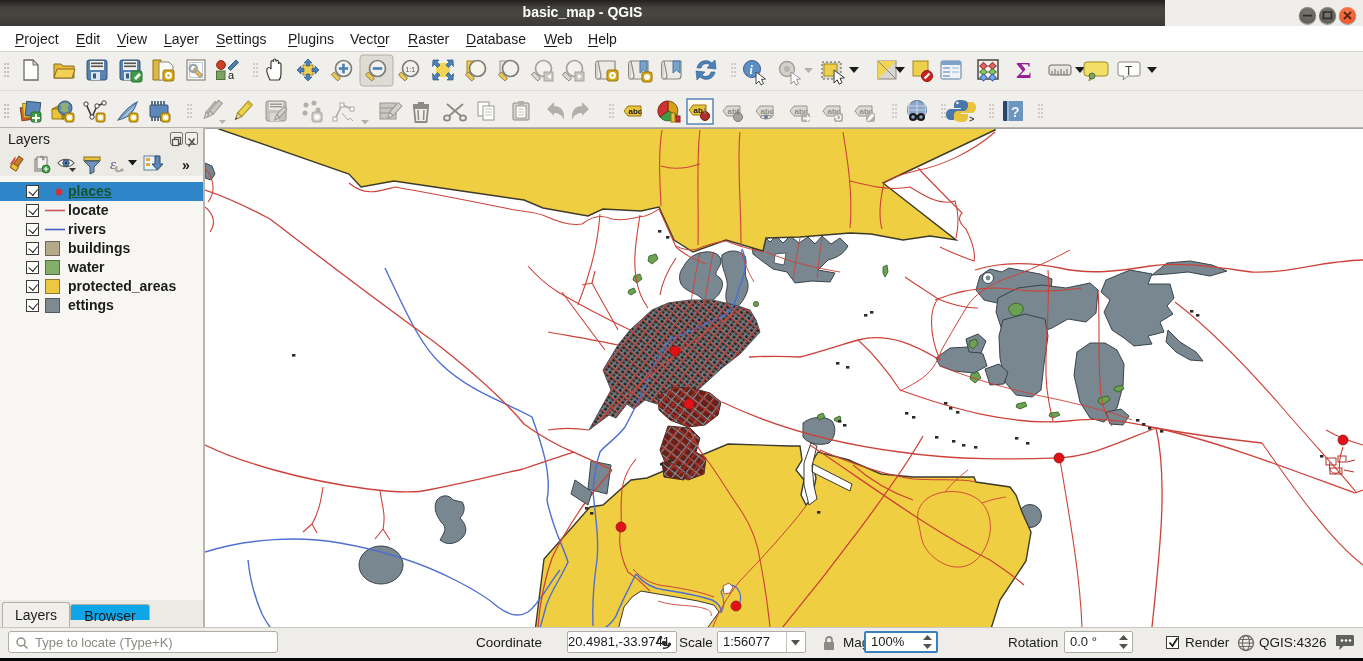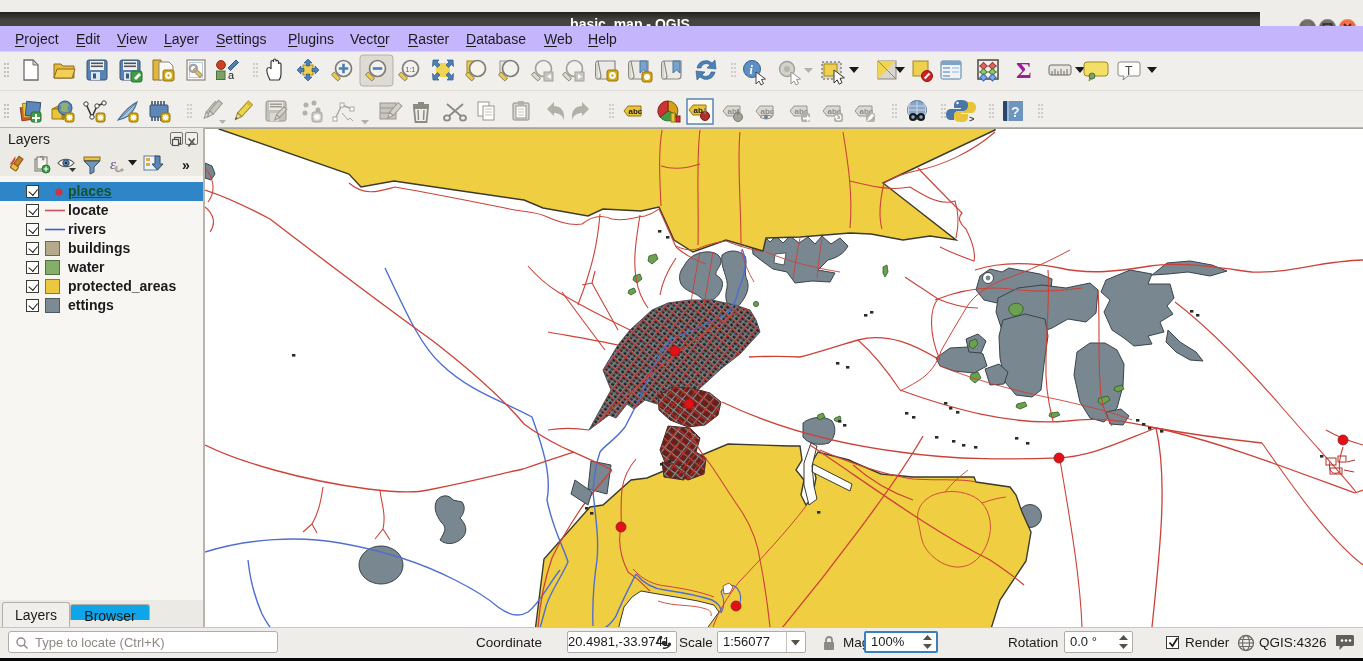--- a/index.html
+++ b/index.html
@@ -1,22 +1,22 @@
 <!DOCTYPE html>
 <html><head>
 <meta charset="utf-8">
 <style>
 *{margin:0;padding:0;box-sizing:border-box}
 body{width:1363px;height:661px;position:relative;overflow:hidden;font-family:"Liberation Sans",sans-serif;background:#efedea}
-#title{position:absolute;left:0;top:12px;width:1260px;height:26px;background:linear-gradient(180deg,#22211e 0%,#44423d 30%,#474540 55%,#3b3935 100%);}
+#title{position:absolute;left:0;top:0;width:1165px;height:26px;background:linear-gradient(180deg,#22211e 0%,#44423d 30%,#474540 55%,#3b3935 100%);}
 #title .txt{position:absolute;left:0;right:0;top:4px;text-align:center;color:#fff;font-size:14px;font-weight:bold}
 .wbtn{position:absolute;top:7px;width:17px;height:17px;border-radius:50%;background:radial-gradient(circle at 50% 35%,#7a776f,#585550);box-shadow:inset 0 1px 1px rgba(255,255,255,.25), 0 1px 1px rgba(0,0,0,.4)}
 .wbtn.close{background:radial-gradient(circle at 50% 35%,#f97c4e,#e4491c)}
 .wbtn svg{position:absolute;left:0;top:0}
-#menu{position:absolute;left:0;top:26px;width:1363px;height:26px;background:#c4b5fd;border-bottom:1px solid #d9d5cf;color:#1c1c1c;font-size:14px}
+#menu{position:absolute;left:0;top:26px;width:1363px;height:26px;background:#ffffff;border-bottom:1px solid #d9d5cf;color:#1c1c1c;font-size:14px}
 #menu span{position:absolute;top:5px}
 #menu u{text-decoration:underline;text-underline-offset:2px}
 #tbar{position:absolute;left:0;top:52px;width:1363px;height:76px;background:#f1efeb;border-bottom:1px solid #b9b5ae}
 #panel{position:absolute;left:0;top:128px;width:205px;height:499px;background:#eceae5;border-right:2px solid #b9b5ae}
 #ptitle{position:absolute;left:8px;top:131px;font-size:14px;color:#1a1a1a}
 .pbtn{position:absolute;top:132px;width:13px;height:13px;border:1px solid #77746d;border-radius:2px;background:#f1efeb}
 #ptree{position:absolute;left:0px;top:176px;width:203px;height:424px;background:#f7f6f3}
 .lrow{position:absolute;left:0;width:203px;height:19px;font-size:14px;font-weight:bold;color:#1b1b1b}
 .lrow .cb{position:absolute;left:26px;top:3px;width:13px;height:13px;background:#fff;border:1px solid #3a3a37}
 .lrow .cb::after{content:"";position:absolute;left:1.5px;top:2px;width:7px;height:4.5px;border-left:1.8px solid #1d1d1b;border-bottom:1.8px solid #1d1d1b;transform:rotate(-50deg)}
@@ -846,21 +846,21 @@
       <circle cx="736" cy="606" r="5" fill="#e31017" stroke="#8e1a1a" stroke-width="0.8"></circle>
       <circle cx="1059" cy="458" r="5" fill="#e31017" stroke="#8e1a1a" stroke-width="0.8"></circle>
       <circle cx="1343" cy="440" r="5" fill="#e31017" stroke="#8e1a1a" stroke-width="0.8"></circle>
     </svg></div>
 <div id="status">
 <div id="srch">
       <svg style="position:absolute;left:6px;top:4px" width="14" height="14">
         <circle cx="6" cy="6" r="4" fill="none" stroke="#8d8a84" stroke-width="1.4"></circle>
         <line x1="9" y1="9" x2="12.5" y2="12.5" stroke="#8d8a84" stroke-width="1.4"></line>
       </svg>
-      <span style="position:absolute;left:26px;top:3px">Type to locate (Ctrl+K)</span>
+      <span style="position:absolute;left:26px;top:3px">Type to locate (Type+K)</span>
     </div>
 <span class="lbl" style="left:476px">Coordinate</span>
 <div class="sfield" style="left:567px;width:110px;text-align:left;line-height:20px">20.4981,-33.9741</div>
 <svg style="position:absolute;left:655px;top:6px" width="18" height="18">
       <g stroke="#2d2d2a" stroke-width="1.5" fill="none">
         <path d="M3,10 C2,6 4,3 7,3 M7,3 l-2.5,-0.5 M7,3 l-1.5,2.2"></path>
         <path d="M8,14 C12,15 15,12 15,9 M15,9 l0.5,2.5 M15,9 l-2.2,1.4"></path>
         <circle cx="9" cy="9" r="1.6" fill="#2d2d2a"></circle>
       </g>
     </svg>

